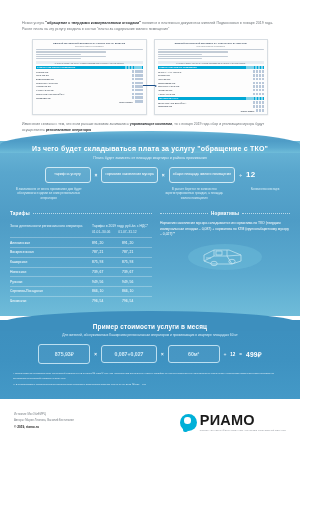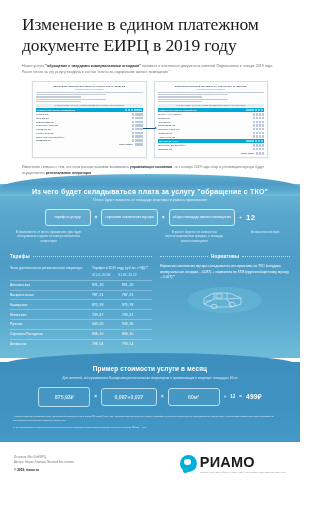--- a/index.html
+++ b/index.html
@@ -229,21 +229,21 @@
   }
   .footnotes p { margin-bottom: 2.5px; }
 
   
   .footer {
     display: flex; align-items: center; justify-content: space-between;
     padding: 9px 14px 0 14px; background: #fff; height: 36px;
   }
   .credits { font-size: 2.8px; line-height: 1.85; color: #7a8087; }
   .credits .cp { color: #1b1b1b; font-weight: bold; font-size: 3.2px; margin-top: 2.5px; }
-  .logo { display: flex; align-items: flex-start; gap: 3px; }
+  .logo { display: flex; align-items: flex-end; gap: 3px; }
   .logo-mark {
     width: 17px; height: 17px; border-radius: 50%;
     background: #00b0d8; position: relative;
   }
   .logo-mark::after {
     content: ""; position: absolute; width: 6.5px; height: 6.5px;
     border-radius: 50%; background: #ffffff; top: 3.4px; left: 4.6px;
   }
   .logo-mark::before {
     content: ""; position: absolute; width: 5px; height: 7px;
@@ -252,21 +252,20 @@
   .logo-txt { display: flex; flex-direction: column; }
   .logo-name { font-size: 14.5px; font-weight: bold; color: #1b1b1b; letter-spacing: .2px; line-height: 1; }
   .logo-tag { font-size: 2.1px; color: #8b9097; letter-spacing: .15px; margin-top: 1.5px; }
 </style>
 </head>
 <body>
 
 <div id="page">
 
   <div class="head-wrap">
-    <div class="title">Изменение в едином платежном документе ЕИРЦ в 2019 году</div>
     <div class="subtitle">
       <span>Новая услуга </span><b>"обращение с твердыми коммунальными отходами"</b><span> появится в платежных документах жителей Подмосковья в январе 2019 года. Ранее плата за эту услугу входила в состав "платы за содержание жилого помещения"</span>
     </div>
   </div>
 
   <div class="docs">
 
     <div class="doc">
       <div class="doc-hd">ЕДИНЫЙ ПЛАТЕЖНЫЙ ДОКУМЕНТ ЗА УСЛУГИ ЖКХ ЗА 2018 ГОД</div>
       <div class="doc-sub">Получатель платежа: МосОблЕИРЦ</div>

